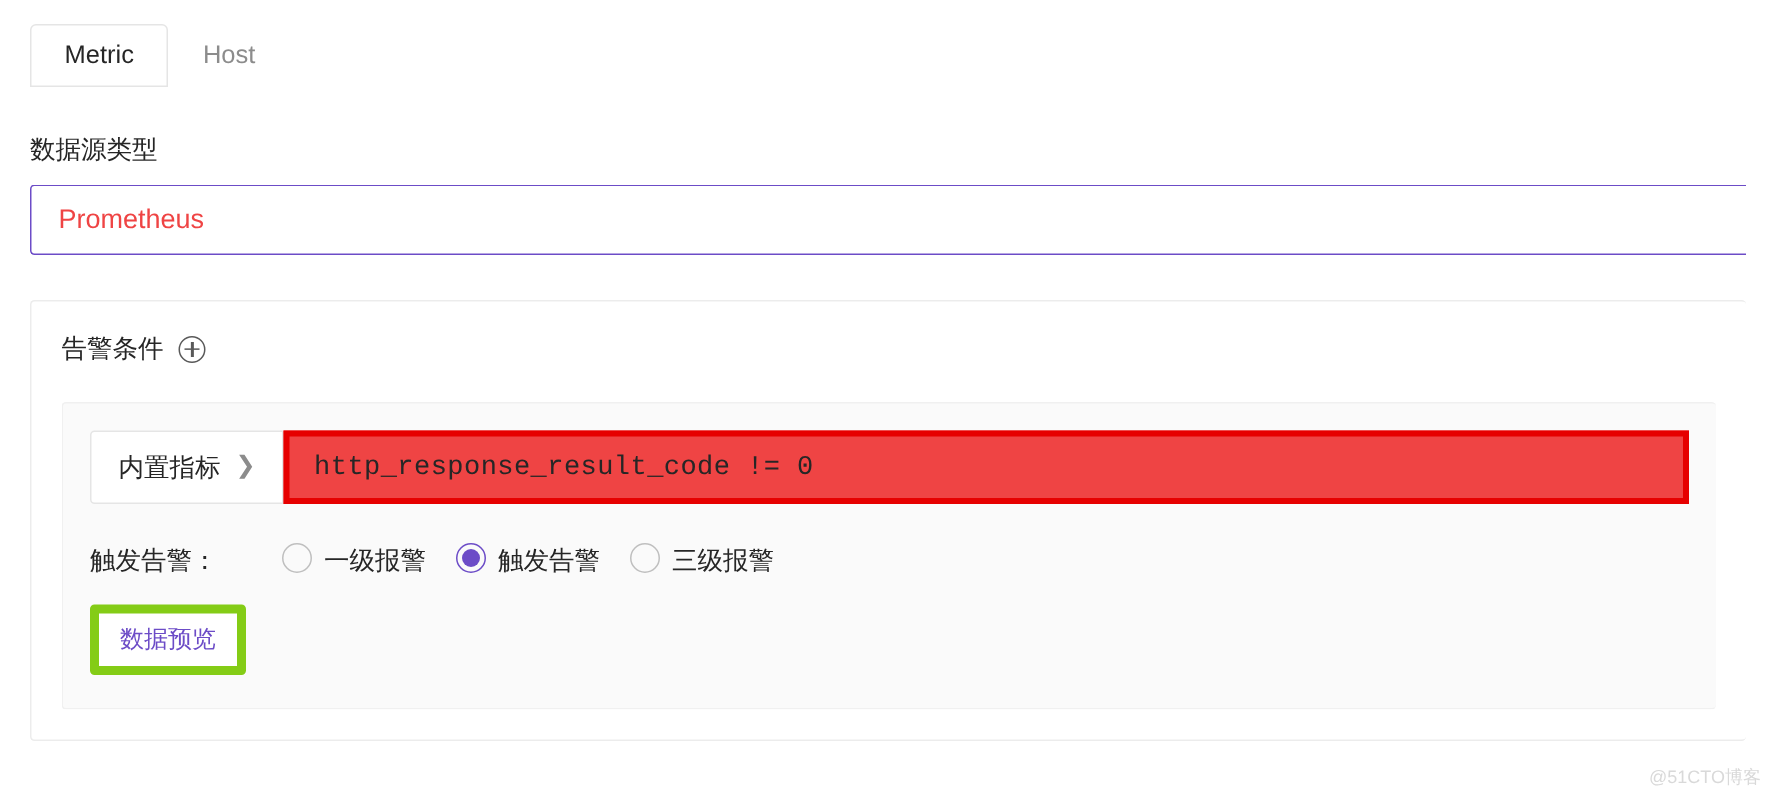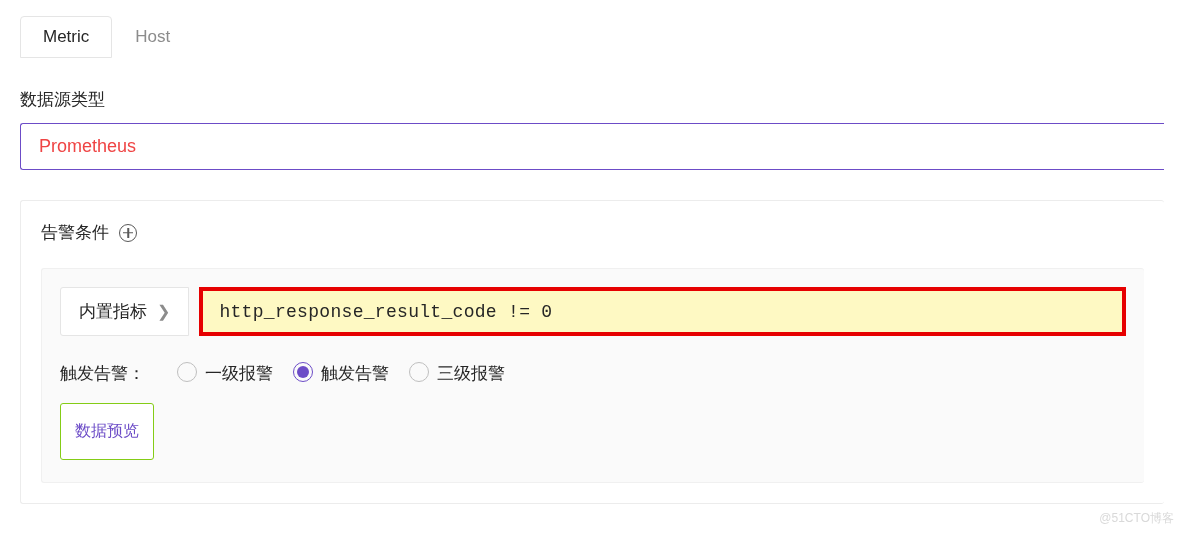--- a/index.html
+++ b/index.html
@@ -87,40 +87,38 @@
   }
   .expr-row {
     display: flex;
     align-items: stretch;
     width: 100%;
     margin-bottom: 26px;
     position: relative;
   }
   .builtin-btn {
     display: flex;
-    align-items: center;
     gap: 10px;
     background: #fff;
     border: 1px solid #e5e5e5;
     border-radius: 3px 0 0 3px;
     padding: 12px 18px;
     font-size: 17px;
     color: #262626;
     cursor: pointer;
     white-space: nowrap;
   }
   .chevron {
     color: #8c8c8c;
     font-size: 16px;
   }
   .expr-box {
     flex: 1;
     border: 4px solid #e60000;
-    background: #fef9c3;
-    margin-left: 10px;
+    background: #ef4444;
     display: flex;
     align-items: center;
     padding: 6px 16px;
   }
   .expr-box input {
     border: none;
     outline: none;
     width: 100%;
     font-family: "SFMono-Regular", Consolas, "Liberation Mono", Menlo, monospace;
     font-size: 18px;
@@ -129,21 +127,21 @@
     letter-spacing: 0.3px;
   }
   .trigger-row {
     display: flex;
     align-items: center;
     gap: 20px;
     font-size: 17px;
     margin-bottom: 18px;
   }
   .trigger-label {
-    margin-right: 12px;
+    margin-right: 23px;
   }
   .radio-opt {
     display: flex;
     align-items: flex-start;
     gap: 8px;
     cursor: pointer;
   }
   .radio-circle {
     width: 20px;
     height: 20px;
@@ -157,24 +155,24 @@
   }
   .radio-opt.selected .radio-circle::after {
     content: "";
     position: absolute;
     top: 3px; left: 3px; right: 3px; bottom: 3px;
     background: #6c4cc7;
     border-radius: 50%;
   }
   .preview-btn {
     display: inline-block;
-    border: 1px solid #84cc16;
+    border: 6px solid #84cc16;
     color: #6c4cc7;
     background: #fff;
-    padding: 17px 14px;
+    padding: 7px 14px;
     font-size: 16px;
     border-radius: 3px;
     cursor: pointer;
   }
   .watermark {
     position: fixed;
     right: 10px;
     bottom: 12px;
     color: #d9d9d9;
     font-size: 12px;

